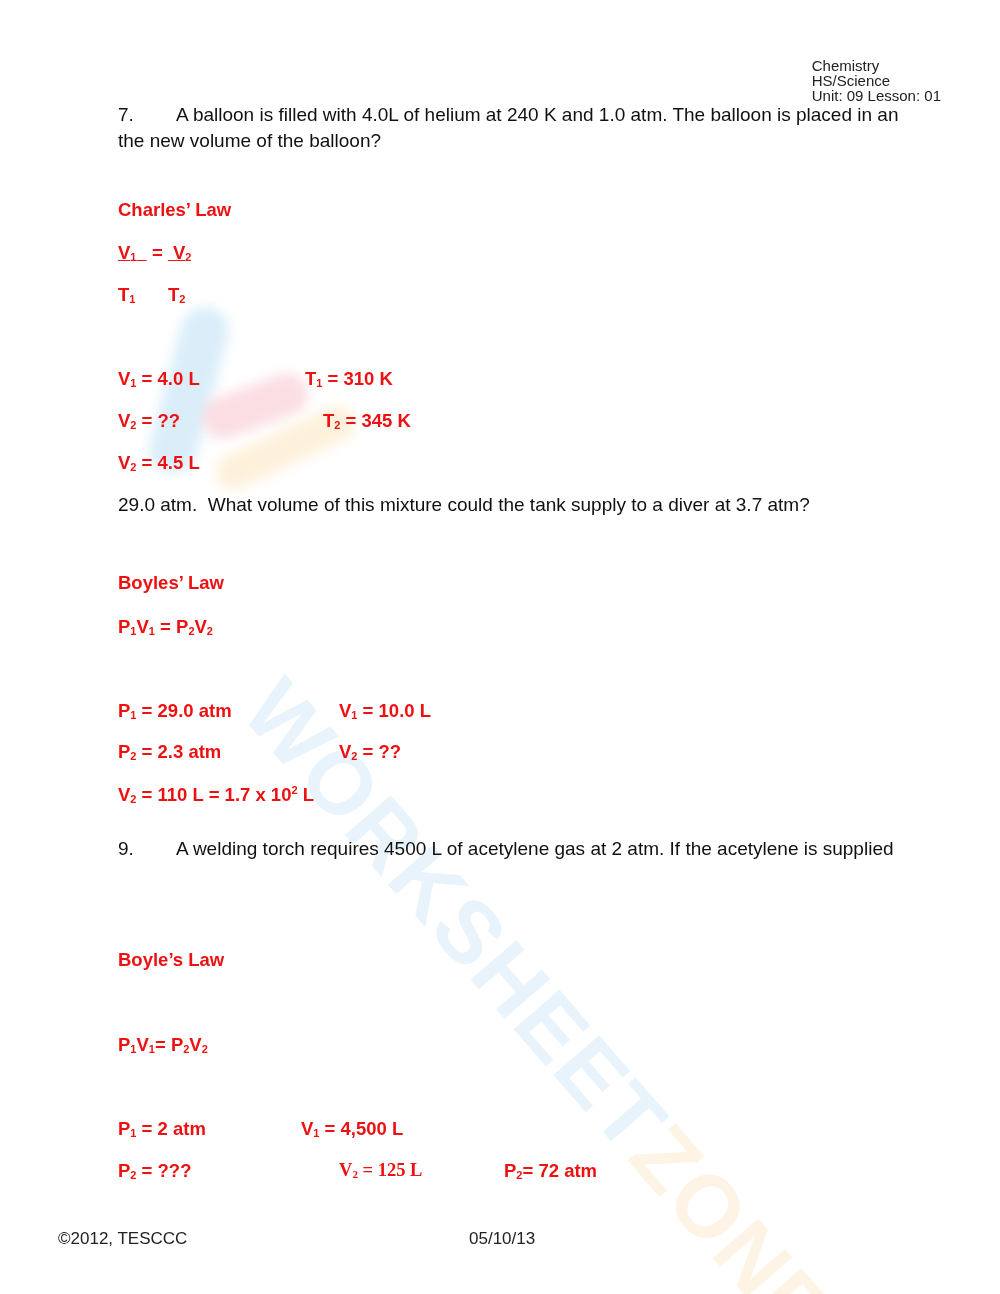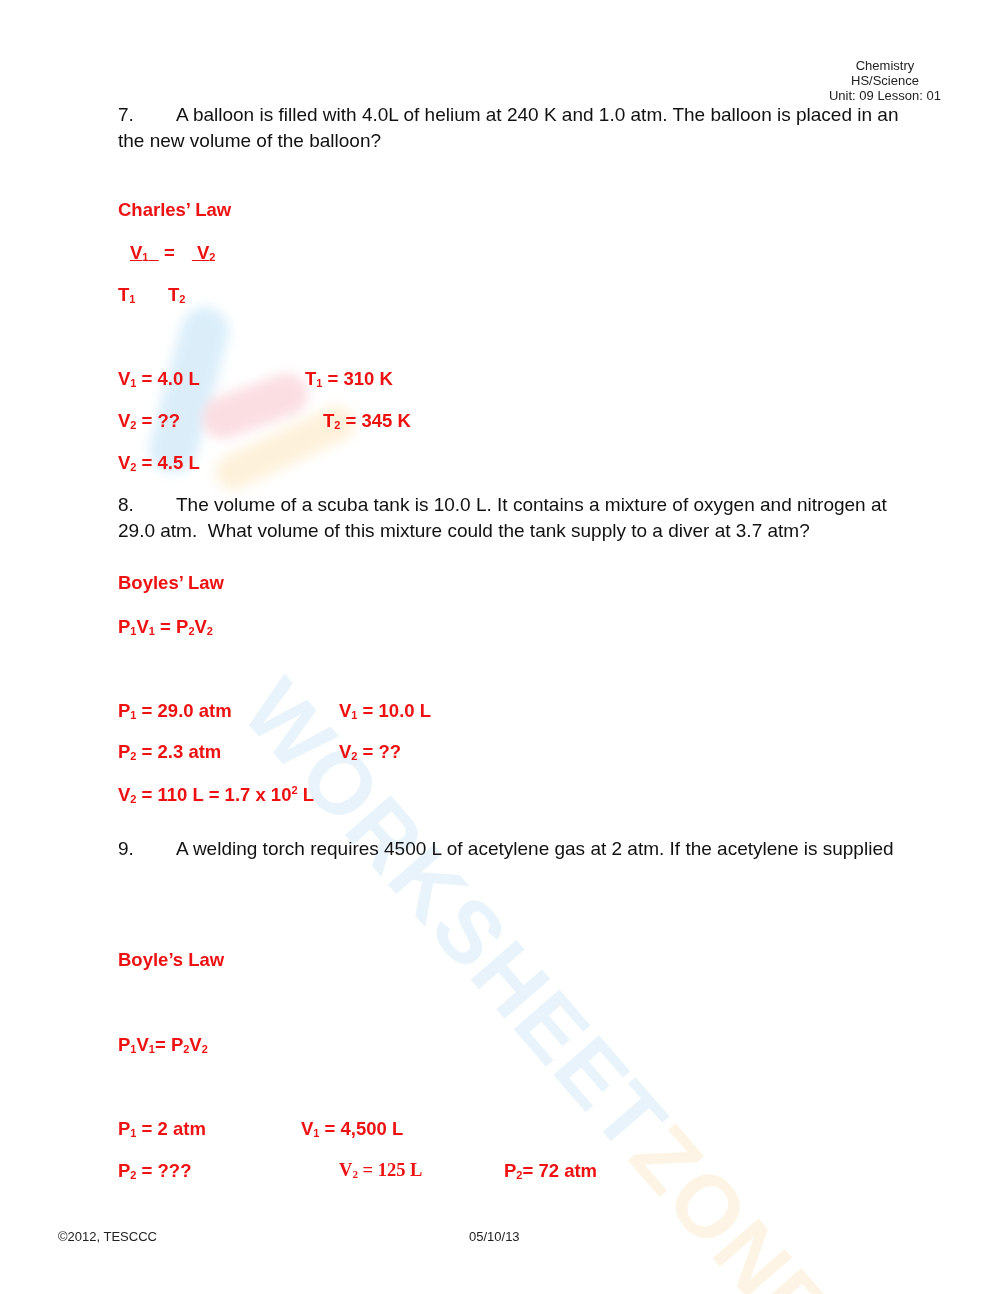--- a/index.html
+++ b/index.html
@@ -1,25 +1,25 @@
 <!DOCTYPE html>
 <html><head>
 <meta charset="utf-8">
 <style>
   html, body { margin: 0; padding: 0; background: #ffffff; }
   body { width: 1000px; height: 1294px; position: relative; overflow: hidden; font-family: "Liberation Sans", sans-serif; color: #111; }
   .abs { position: absolute; }
-  .header { right: 59px; top: 58px; text-align: center; font-size: 13px; line-height: 15px; color: #222; }
+  .header { right: 59px; top: 58px; text-align: left; font-size: 15px; line-height: 15px; color: #222; }
   .q { left: 118px; width: 810px; font-size: 19px; line-height: 26px; color: #111; }
   .q .num { display: inline-block; width: 58px; }
   .red { color: #ee1111; font-weight: bold; font-size: 18.5px; white-space: nowrap; }
   .red sub { font-size: 11px; vertical-align: -2px; }
   .red sup { font-size: 11px; vertical-align: 7px; }
-  .u { text-decoration: underline; text-decoration-thickness: 1px; margin-left: 12px; }
-  .footer { font-size: 13px; color: #222; top: 1229px; }
+  .u { text-decoration: underline; text-decoration-thickness: 1px; }
+  .footer { font-size: 17px; color: #222; top: 1229px; }
   .wm { pointer-events: none; }
   .blob { position: absolute; border-radius: 40px; filter: blur(6px); }
 </style>
 </head>
 <body>
 
 <div class="abs wm" style="left:0;top:0;width:1000px;height:1294px;">
   <div class="blob" style="left:165px;top:305px;width:48px;height:170px;background:#d4ebf9;transform:rotate(15deg);opacity:.85;"></div>
   <div class="blob" style="left:200px;top:385px;width:110px;height:42px;background:#fad6dc;transform:rotate(-20deg);opacity:.8;"></div>
   <div class="blob" style="left:210px;top:430px;width:150px;height:36px;background:#fdeed3;transform:rotate(-25deg);opacity:.8;"></div>
@@ -53,21 +53,20 @@
   <span>T</span><sub>2</sub>
 </div>
 
 <div class="abs red" style="left:118px;top:368px;"><span>V</span><sub>1</sub> <span>= 4.0 L</span></div>
 <div class="abs red" style="left:305px;top:368px;"><span>T</span><sub>1</sub> <span>= 310 K</span></div>
 <div class="abs red" style="left:118px;top:410px;"><span>V</span><sub>2</sub> <span>= ??</span></div>
 <div class="abs red" style="left:323px;top:410px;"><span>T</span><sub>2</sub> <span>= 345 K</span></div>
 <div class="abs red" style="left:118px;top:452px;"><span>V</span><sub>2</sub> <span>= 4.5 L</span></div>
 
 <div class="abs q" style="top:492px;">
-  <div><span class="num">8.</span><span>The volume of a scuba tank is 10.0 L. It contains a mixture of oxygen and nitrogen at</span></div>
   <div style="white-space:pre;">29.0 atm.  What volume of this mixture could the tank supply to a diver at 3.7 atm?</div>
 </div>
 
 <div class="abs red" style="left:118px;top:572px;">Boyles’ Law</div>
 
 <div class="abs red" style="left:118px;top:616px;">
   <span>P</span><sub>1</sub><span>V</span><sub>1</sub><span style="white-space:pre;"> = </span><span>P</span><sub>2</sub><span>V</span><sub>2</sub>
 </div>
 
 <div class="abs red" style="left:118px;top:700px;"><span>P</span><sub>1</sub> <span>= 29.0 atm</span></div>

